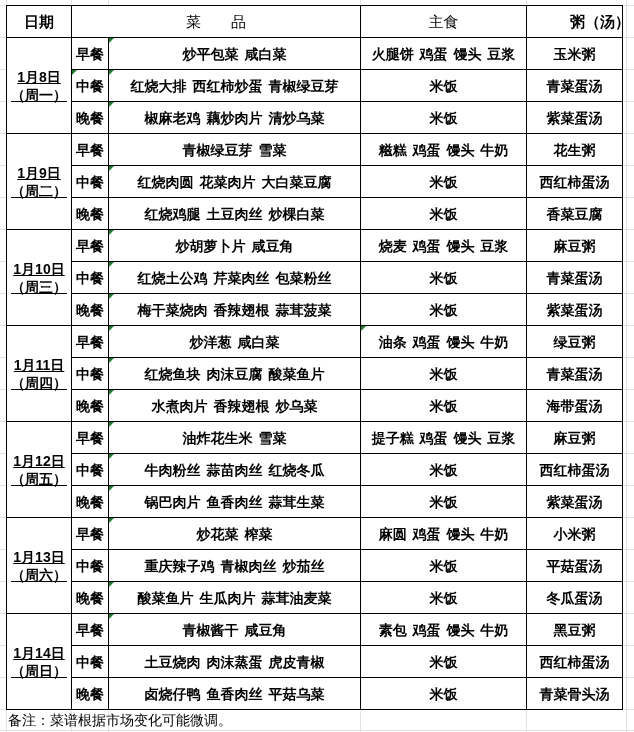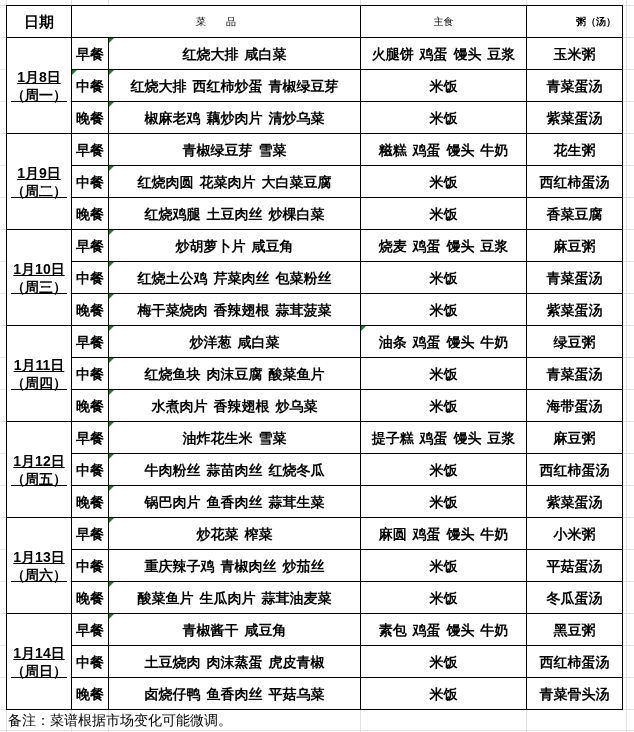--- a/index.html
+++ b/index.html
@@ -10,21 +10,21 @@
       position: absolute; left: 6px; top: 5px; z-index: 1;
       border-collapse: collapse; table-layout: fixed; background: #fff;
       width: 617px;
     }
     .menu-table td, .menu-table th {
       border: 1px solid #000; padding: 0; height: 31px;
       text-align: center; vertical-align: middle;
       font-weight: bold; font-size: 14px; line-height: 16px;
       white-space: nowrap; overflow: hidden; position: relative;
     }
-    .menu-table th { font-size: 10px; font-weight: normal; }
+    .menu-table th { font-size: 15px; font-weight: normal; }
     .menu-table th.date-h { font-weight: bold; font-size: 15px; }
     .menu-table th.soup-h { font-weight: bold; padding-left: 43px; }
     .menu-table td.date { line-height: 18px; font-size: 14px; text-decoration: underline; }
     .menu-table td.date span { display: block; }
     .menu-table td.dish, .menu-table td.staple { word-spacing: 2px; }
     .flag::before {
       content: ""; position: absolute; left: 0; top: 0;
       width: 0; height: 0;
       border-top: 5px solid #1f7a2f; border-right: 5px solid transparent;
     }
@@ -88,21 +88,21 @@
     </tr>
   </thead>
   <tbody>
 
     <tr>
       <td rowspan="3" class="date">
         <span>1月8日</span>
         <span>（周一）</span>
       </td>
       <td>早餐</td>
-      <td class="dish flag">红烧大排  咸白菜</td>
+      <td class="dish flag">炒平包菜  咸白菜</td>
       <td class="staple">火腿饼  鸡蛋  馒头  豆浆</td>
       <td>玉米粥</td>
     </tr>
     <tr>
       <td class="flag">中餐</td>
       <td class="dish flag">红烧大排  西红柿炒蛋  青椒绿豆芽</td>
       <td class="staple">米饭</td>
       <td>青菜蛋汤</td>
     </tr>
     <tr>

